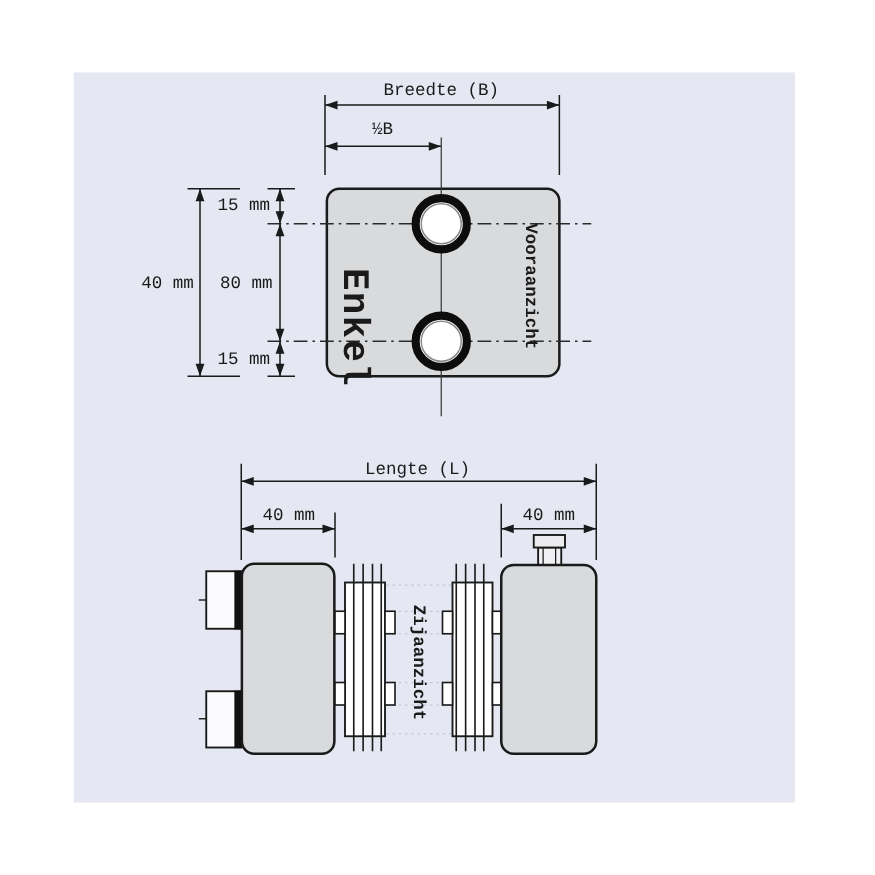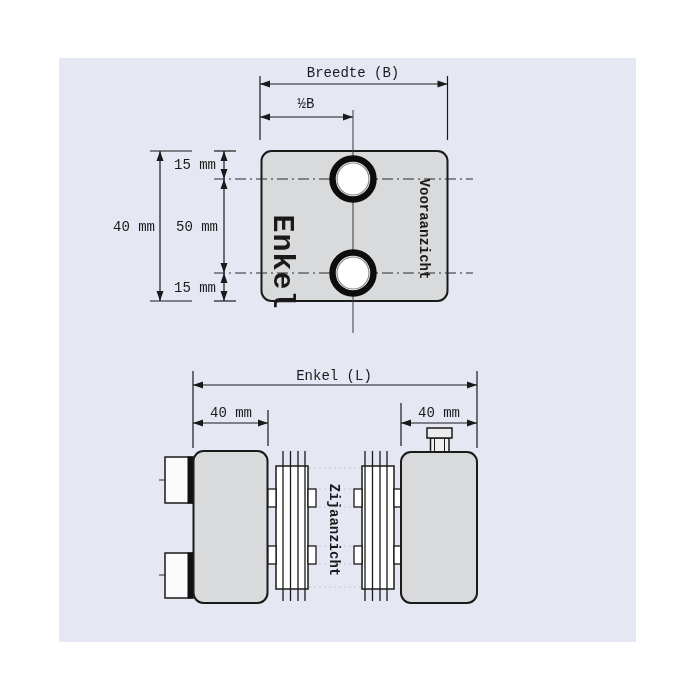--- a/index.html
+++ b/index.html
@@ -160,23 +160,23 @@
       </g>
 
       <rect x="401" y="452" width="76" height="151" rx="10" fill="#d9dadc" stroke="#1a1a1a" stroke-width="2"></rect>
     </g>
   </svg>
 
   <div class="lbl" style="left:353px;top:73px">Breedte (B)</div>
   <div class="lbl" style="left:306px;top:104px">½B</div>
   <div class="lbl" style="left:134px;top:227px">40 mm</div>
   <div class="lbl" style="left:195px;top:165px">15 mm</div>
-  <div class="lbl" style="left:197px;top:227px">50 mm</div>
+  <div class="lbl" style="left:197px;top:227px">80 mm</div>
   <div class="lbl" style="left:195px;top:288px">15 mm</div>
 
   <div class="lbl rot" style="left:424px;top:229px">Vooraanzicht</div>
   <div class="lbl rot brand" style="left:282px;top:262px">Enkel</div>
 
-  <div class="lbl" style="left:334px;top:376px">Enkel (L)</div>
+  <div class="lbl" style="left:334px;top:376px">Lengte (L)</div>
   <div class="lbl" style="left:231px;top:413px">40 mm</div>
   <div class="lbl" style="left:439px;top:413px">40 mm</div>
   <div class="lbl rot" style="left:334px;top:530px">Zijaanzicht</div>
 </div>
 
 </body></html>

